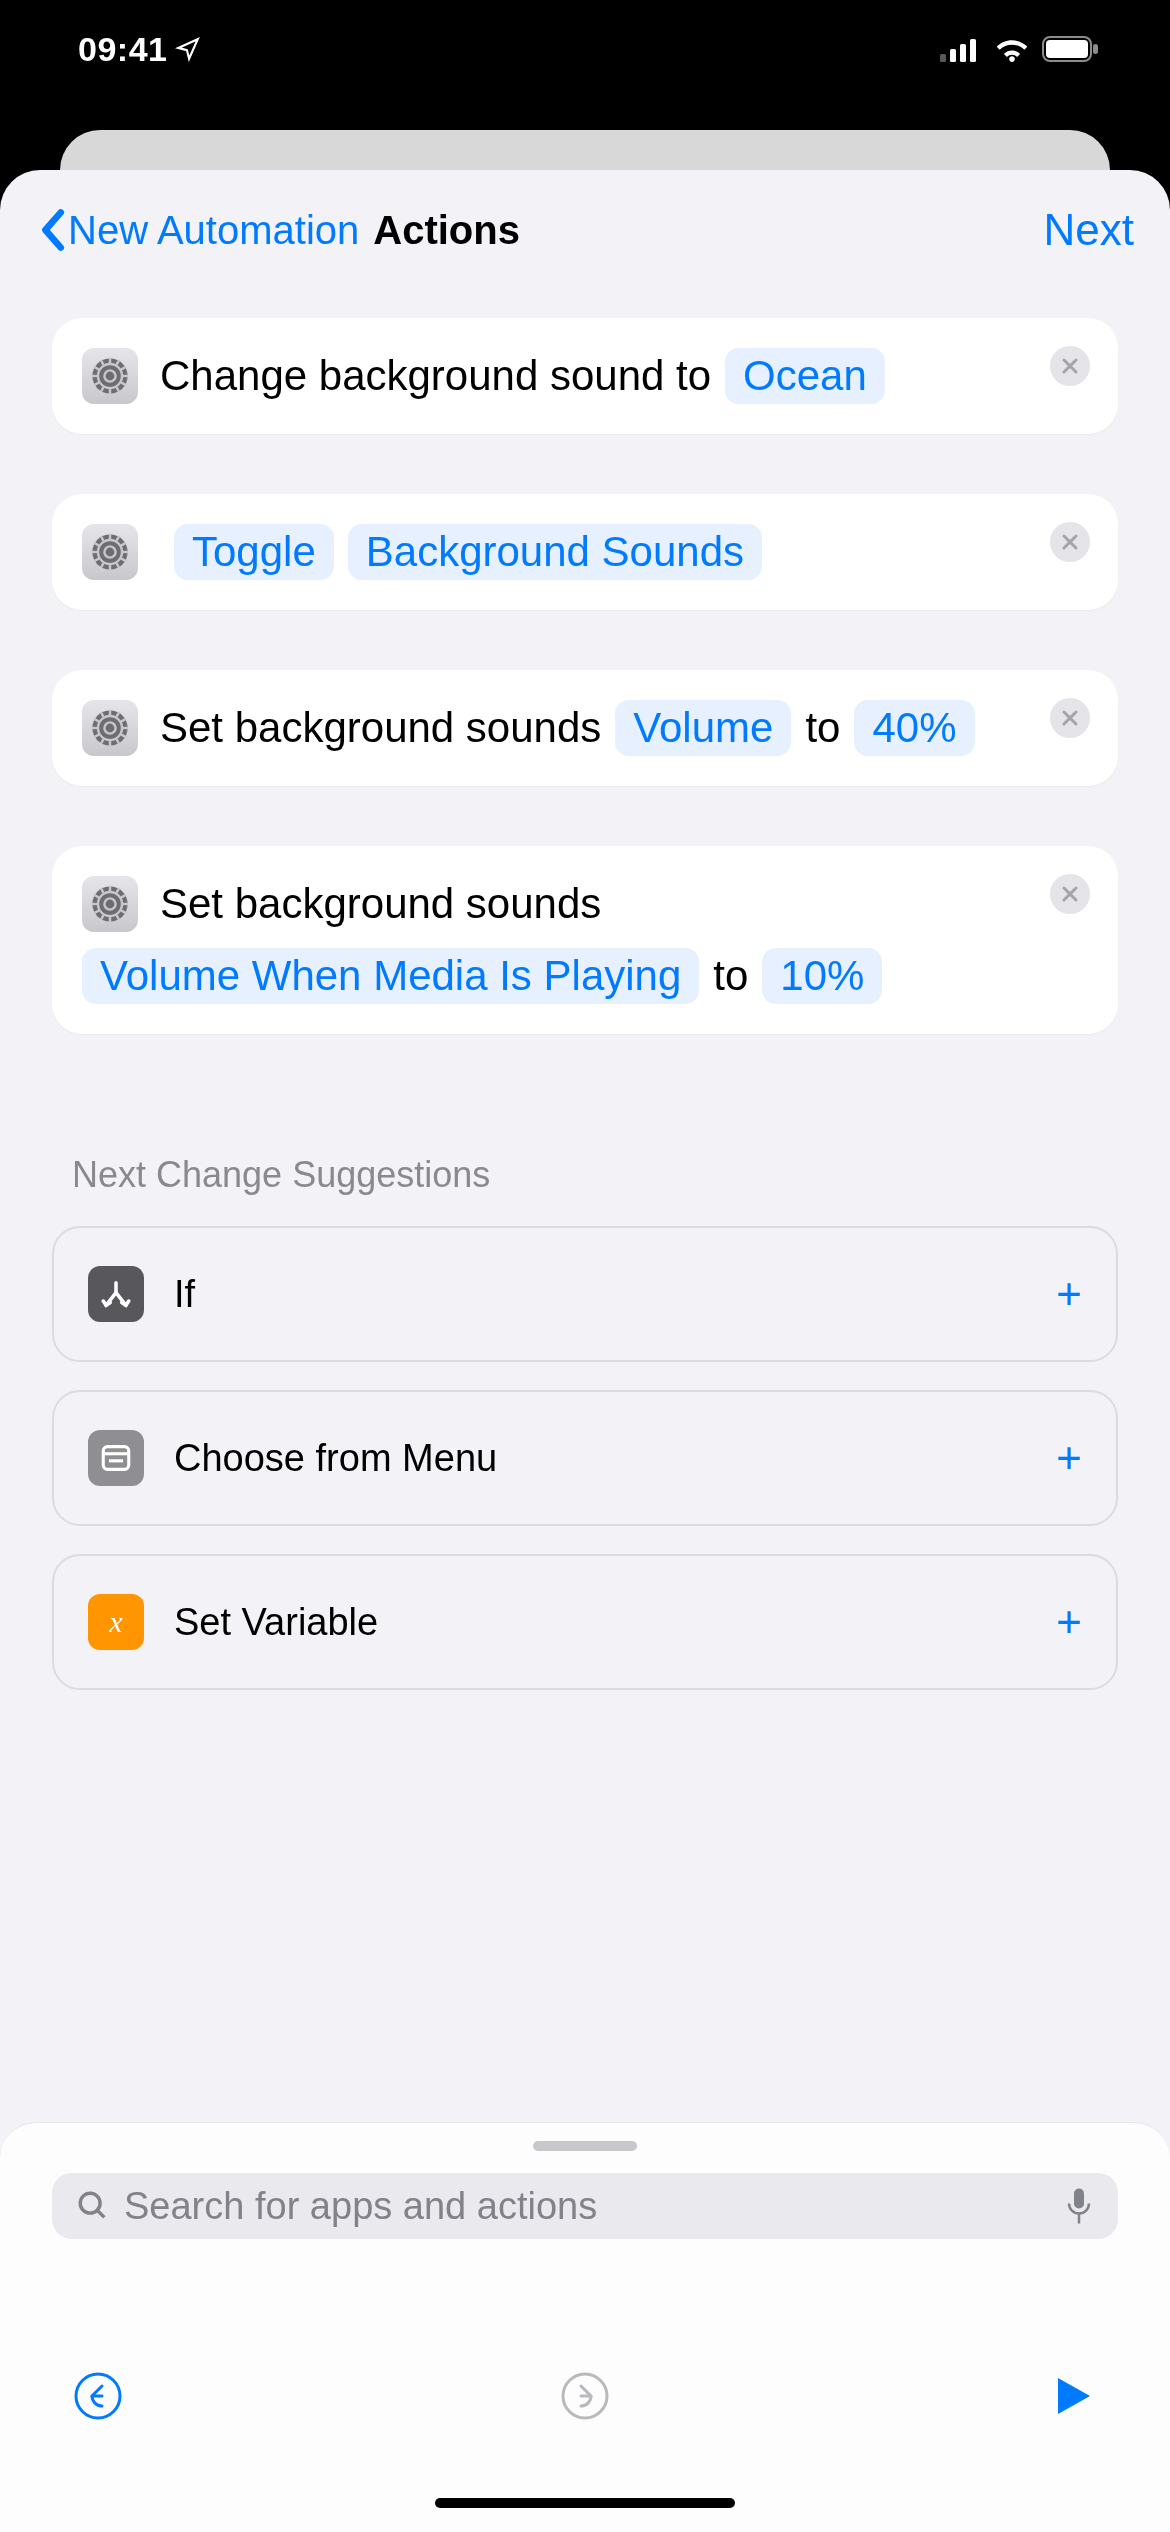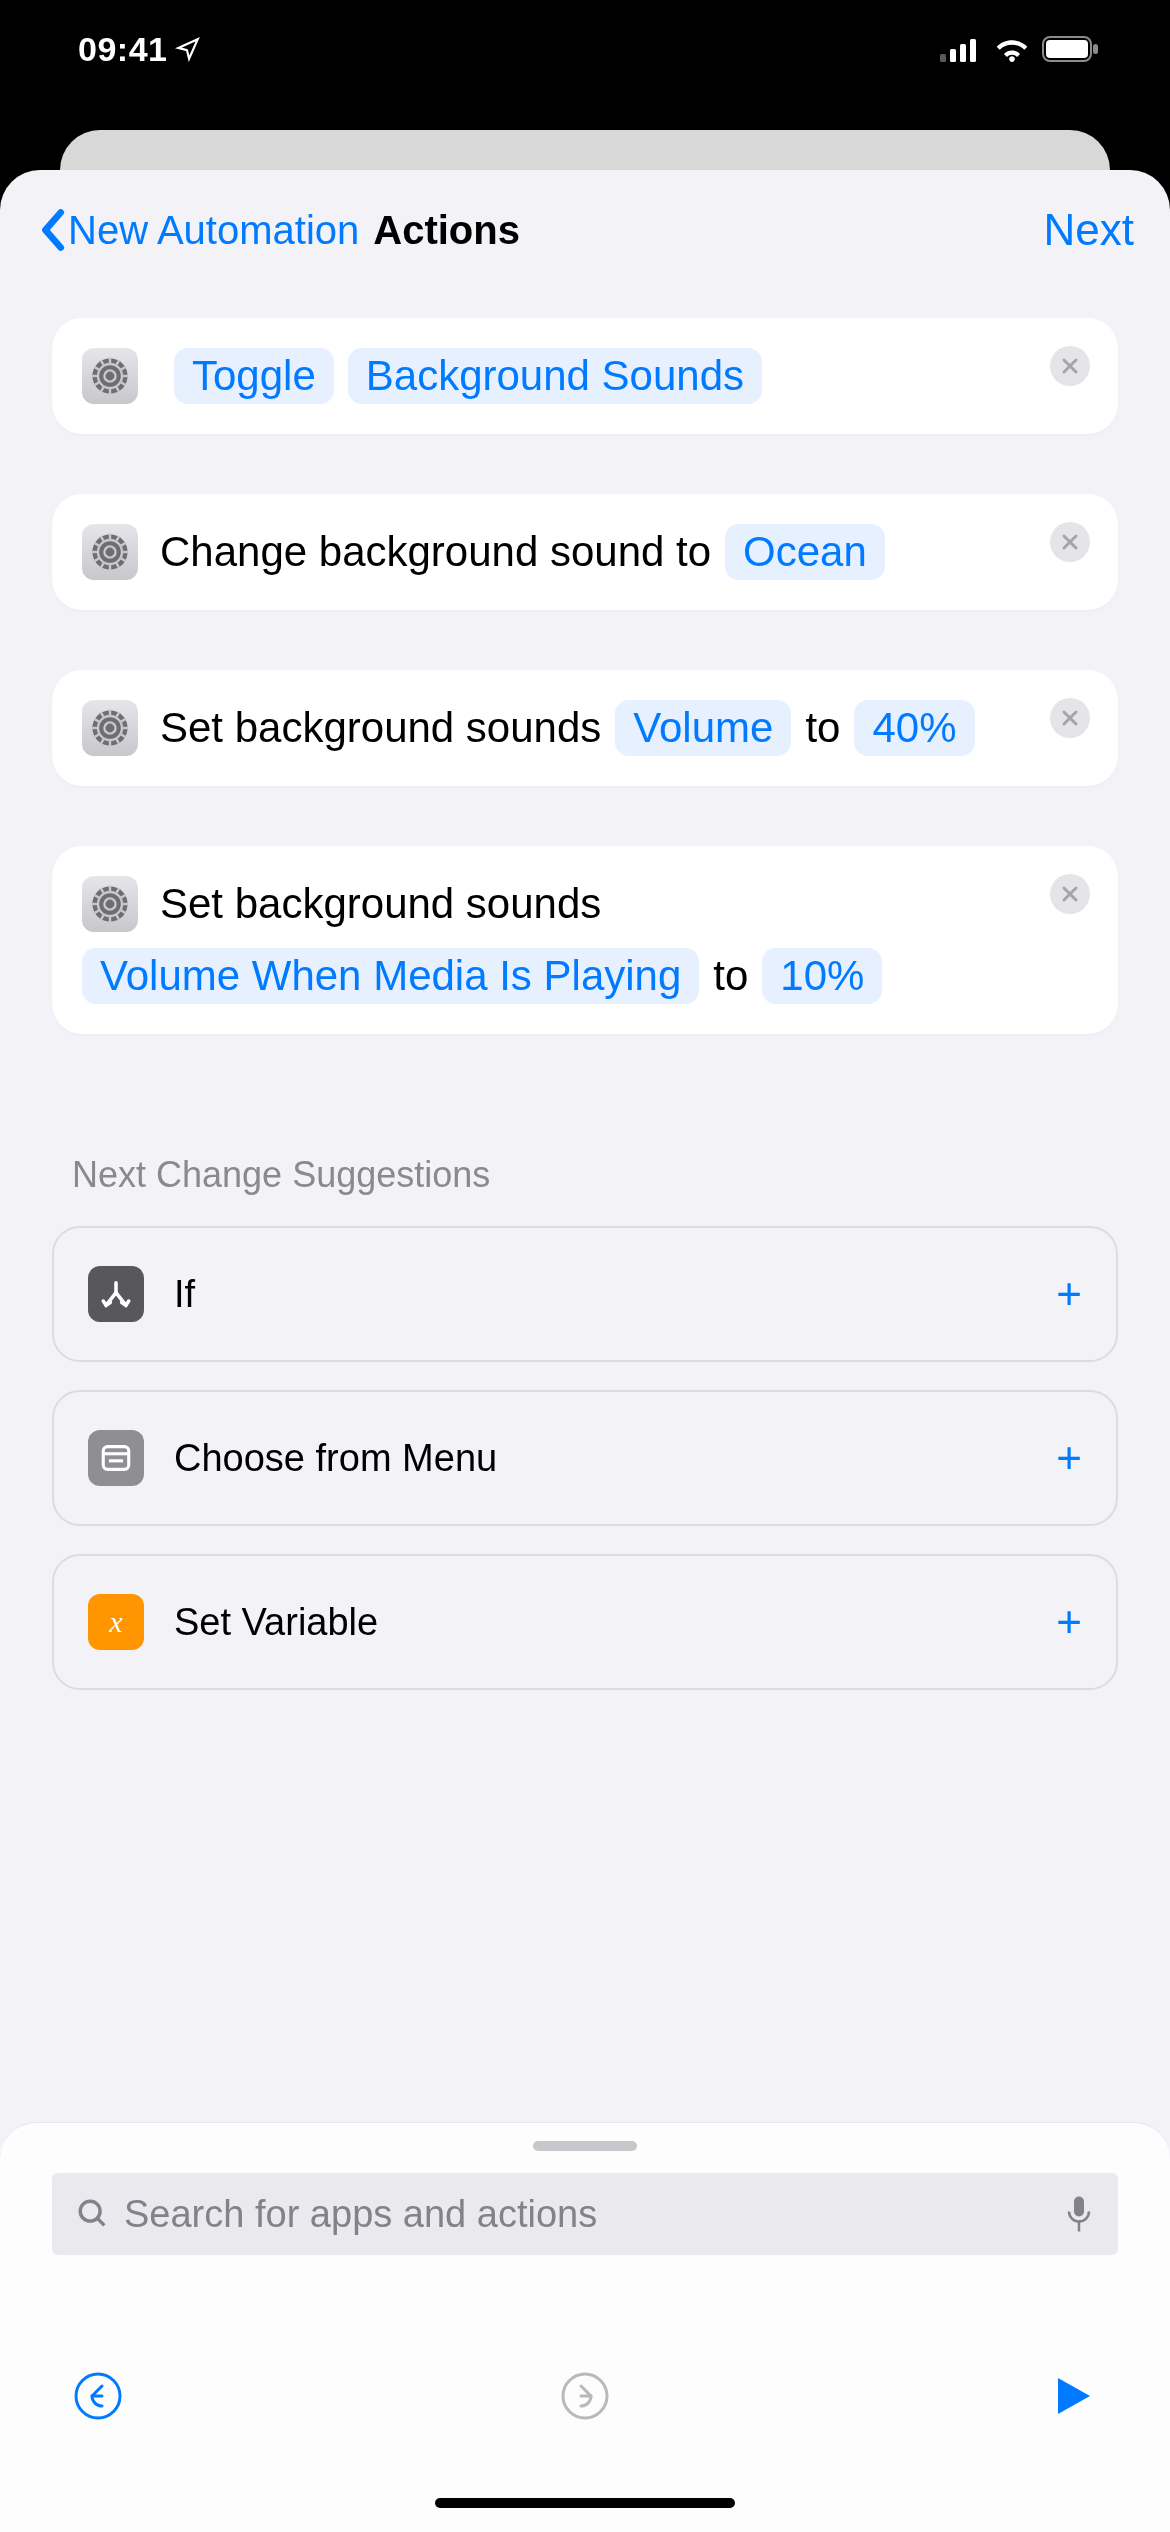--- a/index.html
+++ b/index.html
@@ -43,21 +43,21 @@
 .sugg .label { font-size: 38px; color: #000; font-weight: 500; flex: 1; }
 .sugg .plus { color: #007aff; font-size: 44px; font-weight: 300; }
 
 .icon-if { background: #58585c; }
 .icon-menu { background: #8e8e93; }
 .icon-var { background: #ff9500; }
 
 
 .searchsheet { position: absolute; left: 0; right: 0; bottom: 0; background: #fdfdfd; border-radius: 36px 36px 0 0; height: 410px; border-top: 1px solid #e5e5ea; }
 .grabber { width: 104px; height: 10px; background: #c7c7cc; border-radius: 5px; margin: 18px auto 22px auto; }
-.searchbar { margin: 0 52px; height: 82px; background: #e9e9ee; border-radius: 6px; display: flex; align-items: center; padding: 0 24px; gap: 14px; }
+.searchbar { margin: 0 52px; height: 66px; background: #e9e9ee; border-radius: 20px; display: flex; align-items: center; padding: 0 24px; gap: 14px; }
 .searchbar svg.mag { width: 34px; height: 34px; color: #82828a; }
 .searchbar .ph { color: #82828a; font-size: 38px; flex: 1; }
 .searchbar svg.mic { width: 30px; height: 40px; color: #82828a; }
 
 .toolbar { position: absolute; left: 0; right: 0; bottom: 0; height: 190px; display: flex; align-items: flex-start; justify-content: space-between; padding: 26px 70px 0 70px; }
 .tbtn { width: 56px; height: 56px; display: flex; align-items: center; justify-content: center; }
 .play { color: #007aff; }
 
 
 .homebar { position: absolute; bottom: 24px; left: 50%; transform: translateX(-50%); width: 300px; height: 10px; background:#000; border-radius: 10px; }
@@ -100,53 +100,20 @@
           <polyline points="10,2 3,10 10,18"></polyline>
         </svg>
       <span>New Automation</span>
     </div>
     <span class="title">Actions</span>
     <div class="spacer"></div>
     <span class="next">Next</span>
   </div>
 
   <div class="content" id="content">
-      <div class="card">
-        <div class="flow">
-          <span class="appicon">
-            <svg viewBox="0 0 100 100">
-              <circle cx="50" cy="50" r="44" fill="#6d6d72"></circle>
-              <g stroke="#c7c7cc" stroke-width="6">
-                <circle cx="50" cy="50" r="30" fill="none"></circle>
-                <circle cx="50" cy="50" r="14" fill="none"></circle>
-              </g>
-              <rect x="47" y="4" width="6" height="14" fill="#c7c7cc" transform="rotate(0 50 50)"></rect>
-              <rect x="47" y="4" width="6" height="14" fill="#c7c7cc" transform="rotate(30 50 50)"></rect>
-              <rect x="47" y="4" width="6" height="14" fill="#c7c7cc" transform="rotate(60 50 50)"></rect>
-              <rect x="47" y="4" width="6" height="14" fill="#c7c7cc" transform="rotate(90 50 50)"></rect>
-              <rect x="47" y="4" width="6" height="14" fill="#c7c7cc" transform="rotate(120 50 50)"></rect>
-              <rect x="47" y="4" width="6" height="14" fill="#c7c7cc" transform="rotate(150 50 50)"></rect>
-              <rect x="47" y="4" width="6" height="14" fill="#c7c7cc" transform="rotate(180 50 50)"></rect>
-              <rect x="47" y="4" width="6" height="14" fill="#c7c7cc" transform="rotate(210 50 50)"></rect>
-              <rect x="47" y="4" width="6" height="14" fill="#c7c7cc" transform="rotate(240 50 50)"></rect>
-              <rect x="47" y="4" width="6" height="14" fill="#c7c7cc" transform="rotate(270 50 50)"></rect>
-              <rect x="47" y="4" width="6" height="14" fill="#c7c7cc" transform="rotate(300 50 50)"></rect>
-              <rect x="47" y="4" width="6" height="14" fill="#c7c7cc" transform="rotate(330 50 50)"></rect>
-            </svg>
-          </span>
-          <span class="token">Toggle</span>
-          <span class="token">Background Sounds</span>
-        </div>
-        <div class="delete">
-          <svg viewBox="0 0 20 20" stroke="currentColor" stroke-width="3" stroke-linecap="round">
-            <line x1="4" y1="4" x2="16" y2="16"></line>
-            <line x1="16" y1="4" x2="4" y2="16"></line>
-          </svg>
-        </div>
-      </div>
       <div class="card">
         <div class="flow">
           <div class="row1">
             <span class="appicon">
               <svg viewBox="0 0 100 100">
                 <circle cx="50" cy="50" r="44" fill="#6d6d72"></circle>
                 <g stroke="#c7c7cc" stroke-width="6">
                   <circle cx="50" cy="50" r="30" fill="none"></circle>
                   <circle cx="50" cy="50" r="14" fill="none"></circle>
                 </g>
@@ -160,20 +127,53 @@
                 <rect x="47" y="4" width="6" height="14" fill="#c7c7cc" transform="rotate(210 50 50)"></rect>
                 <rect x="47" y="4" width="6" height="14" fill="#c7c7cc" transform="rotate(240 50 50)"></rect>
                 <rect x="47" y="4" width="6" height="14" fill="#c7c7cc" transform="rotate(270 50 50)"></rect>
                 <rect x="47" y="4" width="6" height="14" fill="#c7c7cc" transform="rotate(300 50 50)"></rect>
                 <rect x="47" y="4" width="6" height="14" fill="#c7c7cc" transform="rotate(330 50 50)"></rect>
               </svg>
             </span>
             <span class="text-static">Change background sound to</span>
           </div>
           <span class="token">Ocean</span>
+        </div>
+        <div class="delete">
+          <svg viewBox="0 0 20 20" stroke="currentColor" stroke-width="3" stroke-linecap="round">
+            <line x1="4" y1="4" x2="16" y2="16"></line>
+            <line x1="16" y1="4" x2="4" y2="16"></line>
+          </svg>
+        </div>
+      </div>
+      <div class="card">
+        <div class="flow">
+          <span class="appicon">
+            <svg viewBox="0 0 100 100">
+              <circle cx="50" cy="50" r="44" fill="#6d6d72"></circle>
+              <g stroke="#c7c7cc" stroke-width="6">
+                <circle cx="50" cy="50" r="30" fill="none"></circle>
+                <circle cx="50" cy="50" r="14" fill="none"></circle>
+              </g>
+              <rect x="47" y="4" width="6" height="14" fill="#c7c7cc" transform="rotate(0 50 50)"></rect>
+              <rect x="47" y="4" width="6" height="14" fill="#c7c7cc" transform="rotate(30 50 50)"></rect>
+              <rect x="47" y="4" width="6" height="14" fill="#c7c7cc" transform="rotate(60 50 50)"></rect>
+              <rect x="47" y="4" width="6" height="14" fill="#c7c7cc" transform="rotate(90 50 50)"></rect>
+              <rect x="47" y="4" width="6" height="14" fill="#c7c7cc" transform="rotate(120 50 50)"></rect>
+              <rect x="47" y="4" width="6" height="14" fill="#c7c7cc" transform="rotate(150 50 50)"></rect>
+              <rect x="47" y="4" width="6" height="14" fill="#c7c7cc" transform="rotate(180 50 50)"></rect>
+              <rect x="47" y="4" width="6" height="14" fill="#c7c7cc" transform="rotate(210 50 50)"></rect>
+              <rect x="47" y="4" width="6" height="14" fill="#c7c7cc" transform="rotate(240 50 50)"></rect>
+              <rect x="47" y="4" width="6" height="14" fill="#c7c7cc" transform="rotate(270 50 50)"></rect>
+              <rect x="47" y="4" width="6" height="14" fill="#c7c7cc" transform="rotate(300 50 50)"></rect>
+              <rect x="47" y="4" width="6" height="14" fill="#c7c7cc" transform="rotate(330 50 50)"></rect>
+            </svg>
+          </span>
+          <span class="token">Toggle</span>
+          <span class="token">Background Sounds</span>
         </div>
         <div class="delete">
           <svg viewBox="0 0 20 20" stroke="currentColor" stroke-width="3" stroke-linecap="round">
             <line x1="4" y1="4" x2="16" y2="16"></line>
             <line x1="16" y1="4" x2="4" y2="16"></line>
           </svg>
         </div>
       </div>
       <div class="card">
         <div class="flow">

